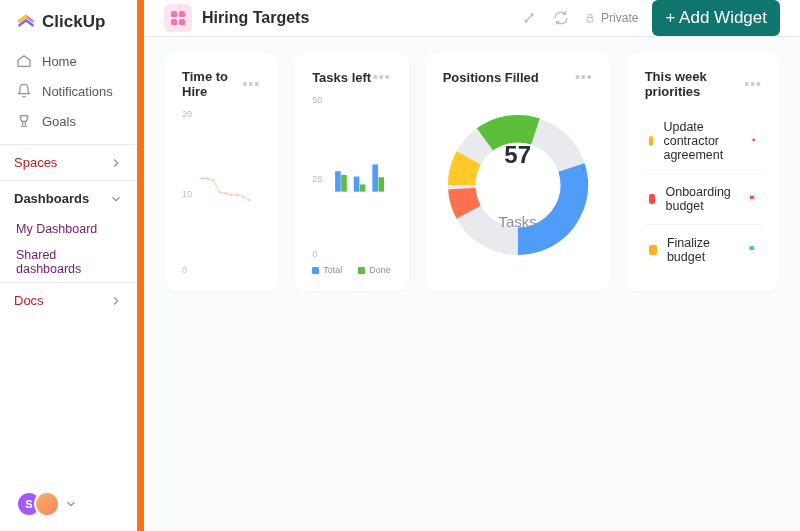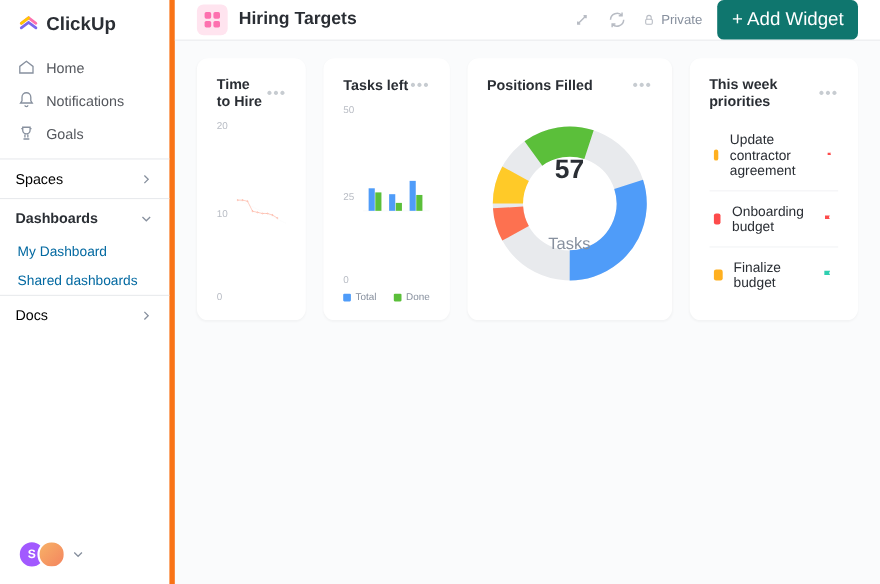--- a/index.html
+++ b/index.html
@@ -1,28 +1,28 @@
 <!DOCTYPE html>
 <html><head>
 <meta charset="utf-8">
 <style>
 * { margin: 0; padding: 0; box-sizing: border-box; }
 body { font-family: -apple-system, BlinkMacSystemFont, 'Segoe UI', sans-serif; background: #fff; width: 800px; height: 531px; overflow: hidden; display: flex; font-size: 13px; color: #2a2e34; }
-.sidebar { width: 159px; background: #fff; border-right: 5px solid #f97316; display: flex; flex-direction: column; }
+.sidebar { width: 144px; background: #fff; border-right: 7px solid #f97316; display: flex; flex-direction: column; }
 .logo-row { display: flex; align-items: center; gap: 6px; padding: 12px 16px 14px; }
 .logo-mark { width: 20px; height: 20px; }
 .logo-text { font-weight: 800; font-size: 17px; }
 .nav-list { padding: 0 0 8px; }
 .nav-item { display: flex; align-items: center; gap: 10px; padding: 7px 16px; color: #54575d; cursor: pointer; }
 .nav-item svg { width: 16px; height: 16px; stroke: #87909e; fill: none; stroke-width: 1.8; }
 .section { border-top: 1px solid #e8eaed; }
 .section-head { display: flex; align-items: center; justify-content: space-between; padding: 10px 14px; font-size: 13px; color: #2a2e34; cursor: pointer; }
-.section-head.collapsed { color: #000000; }
+.section-head.collapsed { color: #b91c1c; }
 .chev { width: 14px; height: 14px; stroke: #87909e; fill: none; stroke-width: 2; }
-.sub-item { padding: 6px 16px 6px 16px; color: #0369a1; font-size: 12.5px; cursor: pointer; }
+.sub-item { padding: 6px 16px 6px 16px; color: #701a75; font-size: 12.5px; cursor: pointer; }
 .avatars { margin-top: auto; padding: 14px 16px; display: flex; align-items: center; }
 .av { width: 26px; height: 26px; border-radius: 50%; border: 2px solid #fff; }
 .av1 { background: #a259ff; color: #fff; display: flex; align-items: center; justify-content: center; font-size: 11px; font-weight: 600; }
 .av2 { background: linear-gradient(135deg,#f7b267,#f4845f); margin-left: -8px; }
 .main { flex: 1; background: #fafbfc; display: flex; flex-direction: column; }
 .topbar { display: flex; align-items: center; padding: 0 20px; background: #fff; border-bottom: 1px solid #e8eaed; gap: 10px; }
 .app-icon { width: 28px; height: 28px; border-radius: 6px; background: #ffe4ef; display: flex; align-items: center; justify-content: center; }
 .app-icon-inner { width: 14px; height: 14px; display: grid; grid-template-columns: 1fr 1fr; gap: 2px; }
 .app-icon-inner span { background: #fd71af; border-radius: 1.5px; }
 .title { font-weight: 700; font-size: 16px; }

